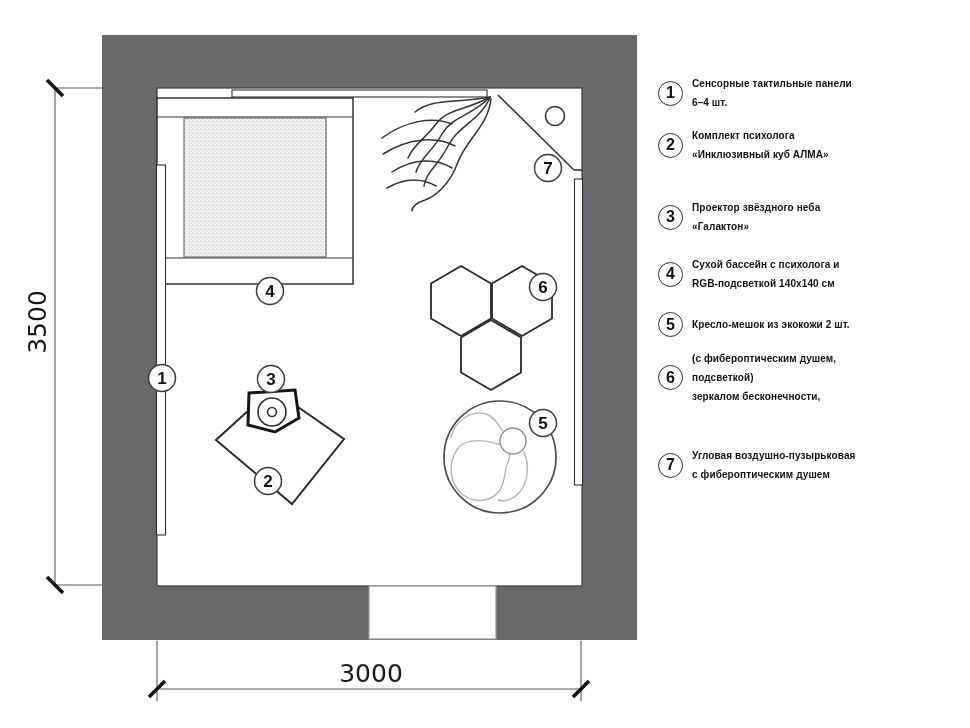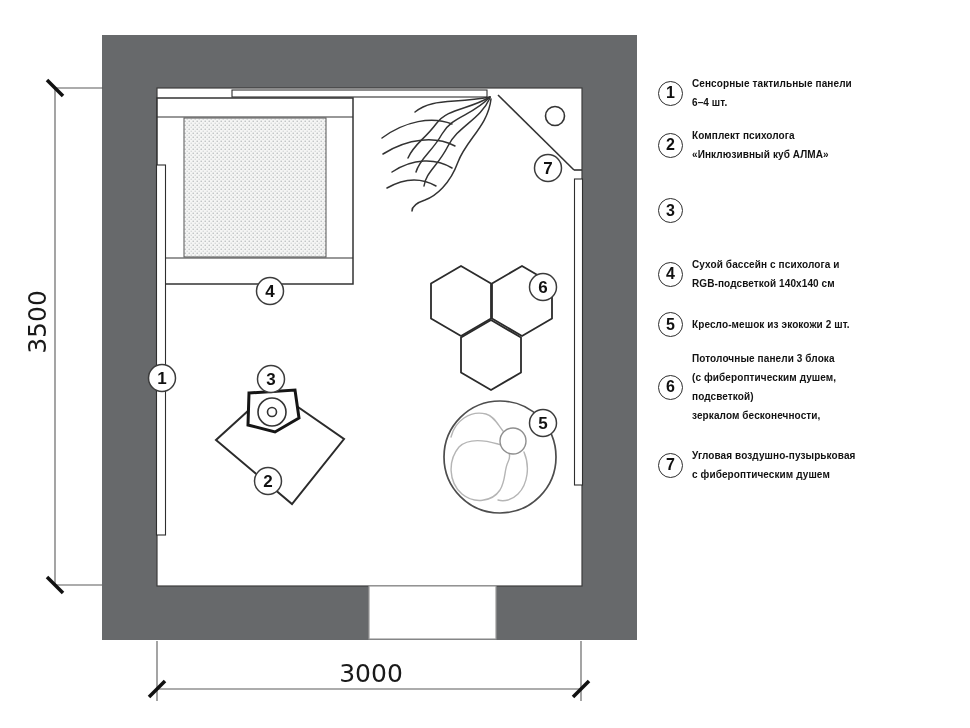--- a/index.html
+++ b/index.html
@@ -162,20 +162,24 @@
       <div class="ltext">
         <div>Комплект психолога</div>
         <div>«Инклюзивный куб АЛМА»</div>
       </div>
     </div>
 
     <div class="lrow" style="top:198px">
       <div class="lnum">
           <span>3</span>
         </div>
+      <div class="ltext">
+        <div>Проектор звёздного неба</div>
+        <div>«Галактон»</div>
+      </div>
     </div>
 
     <div class="lrow" style="top:255px">
       <div class="lnum">
           <span>4</span>
         </div>
       <div class="ltext">
         <div>Сухой бассейн с психолога и</div>
         <div>RGB-подсветкой 140х140 см</div>
       </div>
@@ -188,21 +192,20 @@
       <div class="ltext">
         <div>Кресло-мешок из экокожи 2 шт.</div>
       </div>
     </div>
 
     <div class="lrow" style="top:349px">
       <div class="lnum">
           <span>6</span>
         </div>
       <div class="ltext">
-        <div>Потолочные панели 3 блока</div>
         <div>(с фибероптическим душем,</div>
         <div>подсветкой)</div>
         <div>зеркалом бесконечности,</div>
       </div>
     </div>
 
     <div class="lrow" style="top:446px">
       <div class="lnum">
           <span>7</span>
         </div>

